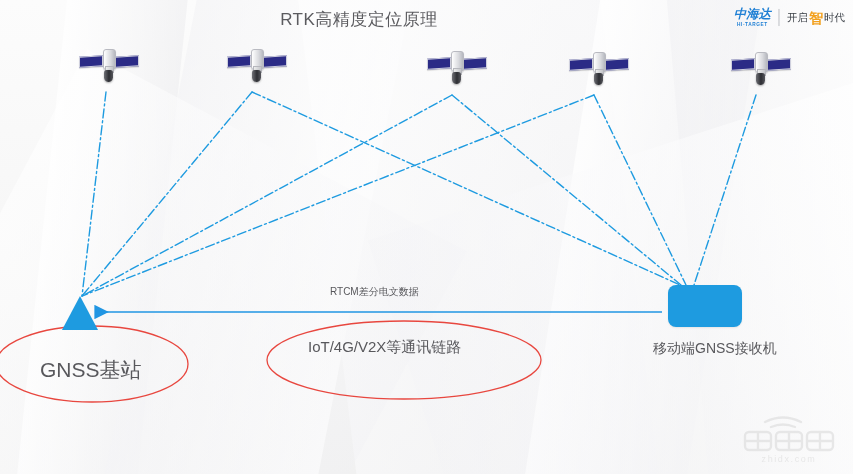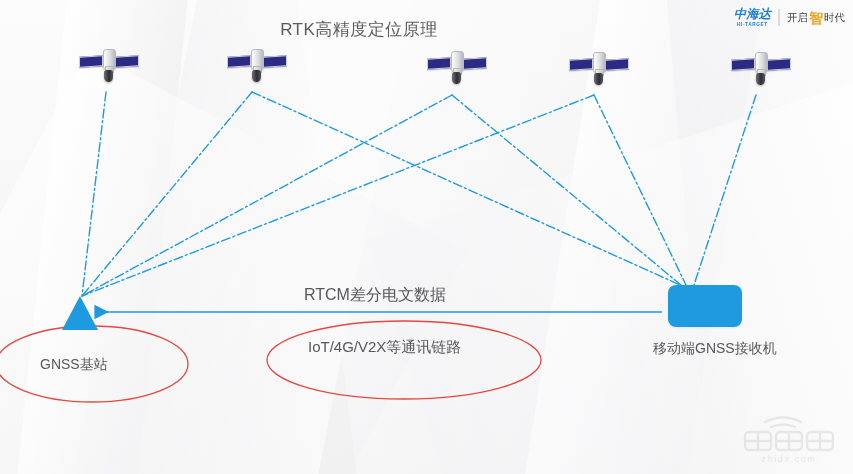--- a/index.html
+++ b/index.html
@@ -34,21 +34,21 @@
       background:linear-gradient(90deg,rgba(255,255,255,.92),rgba(235,235,239,.5));}
   .r5{left:690px;top:-120px;width:230px;height:760px;transform:rotate(-5deg);
       background:linear-gradient(90deg,rgba(238,238,241,.5),rgba(255,255,255,.92));}
   .r6{left:-60px;top:120px;width:430px;height:520px;transform:rotate(28deg);
       background:linear-gradient(90deg,rgba(255,255,255,.7),rgba(240,240,243,.35));}
   .r7{left:420px;top:150px;width:520px;height:420px;transform:rotate(-18deg);
       background:linear-gradient(90deg,rgba(243,243,246,.4),rgba(255,255,255,.8));}
 
   
   #title{
-    position:absolute;left:0;top:18px;width:718px;
+    position:absolute;left:0;top:8px;width:718px;
     text-align:center;
     font-size:17px;color:#5b5b5f;letter-spacing:.5px;
     white-space:nowrap;
   }
   
   #logo{
     position:absolute;right:8px;top:8px;
     display:flex;align-items:center;gap:5px;
     transform:scale(.95);transform-origin:right top;
   }
@@ -113,23 +113,23 @@
   }
   
   #receiver{
     position:absolute;left:668px;top:285px;width:74px;height:42px;
     background:#1e9be0;border-radius:8px;
     box-shadow:0 1px 2px rgba(0,0,0,.08);
   }
 
   
   .lbl{position:absolute;font-size:14px;color:#58585c;white-space:nowrap;}
-  #lbl-base{left:40px;top:356px;font-size:14px;}
+  #lbl-base{left:40px;top:356px;font-size:21px;}
   #lbl-link{left:308px;top:338px;font-size:15px;text-align:center;}
-  #lbl-rtcm{left:304px;top:285px;font-size:16px;}
+  #lbl-rtcm{left:330px;top:285px;font-size:10px;}
   #lbl-rover{left:653px;top:340px;font-size:14px;}
 
   
   #watermark{
     position:absolute;right:10px;bottom:8px;
     width:108px;height:56px;opacity:.5;
   }
 </style>
 </head>
 <body>

